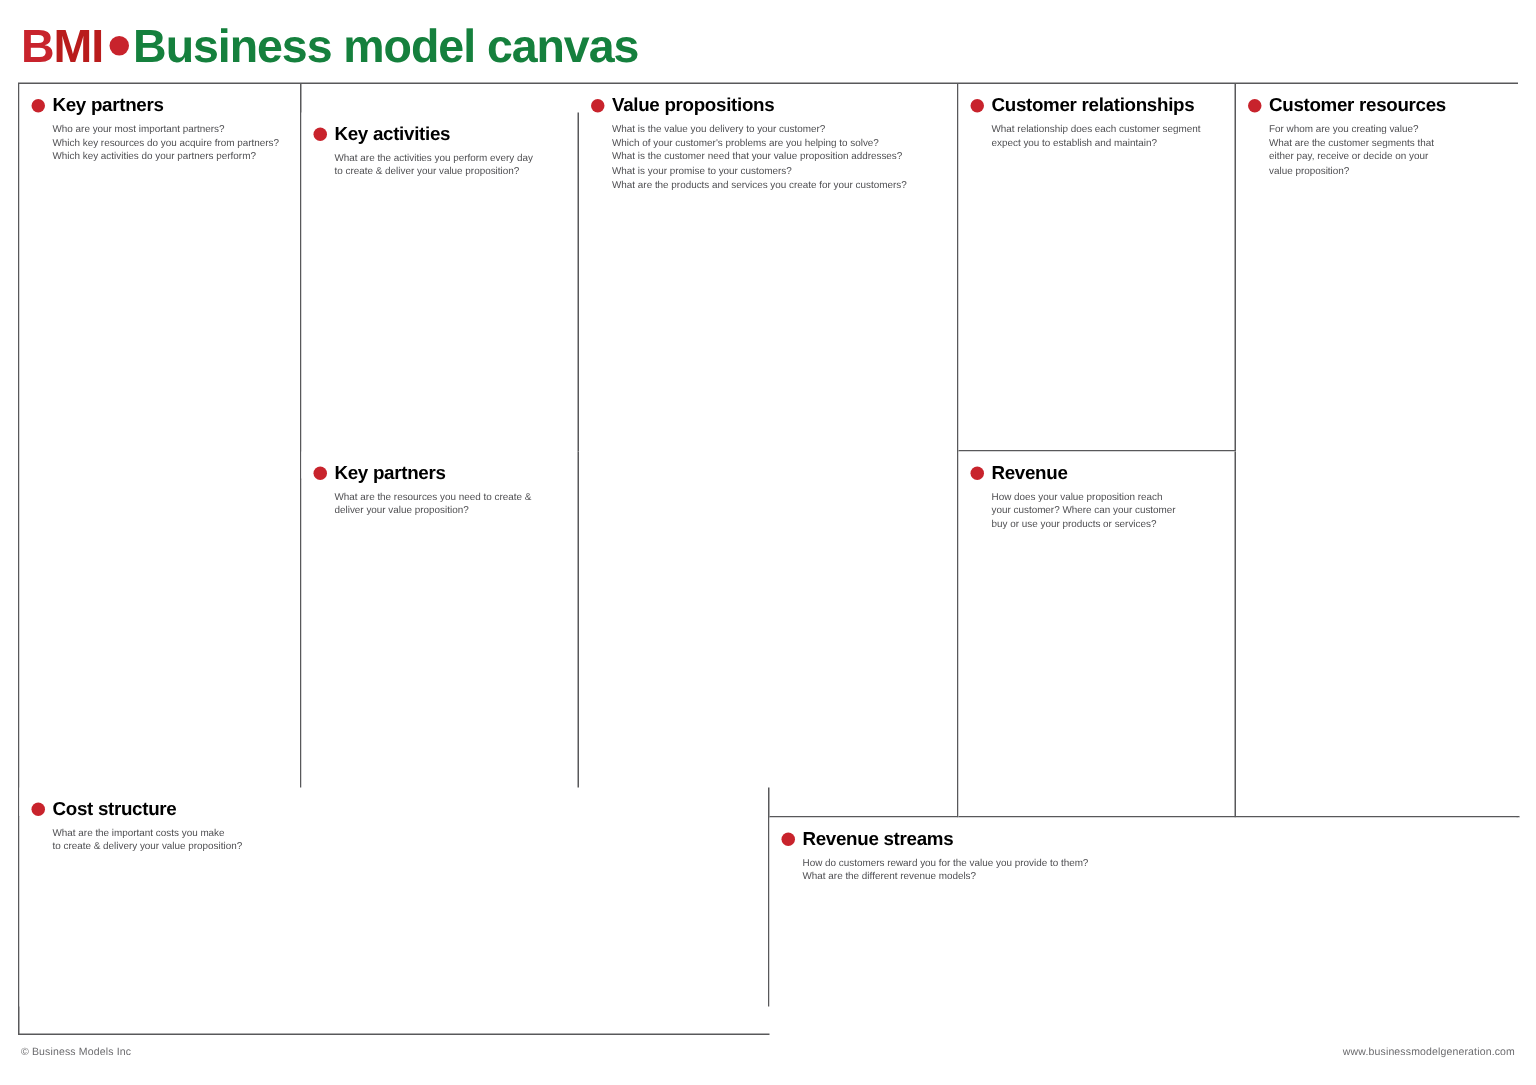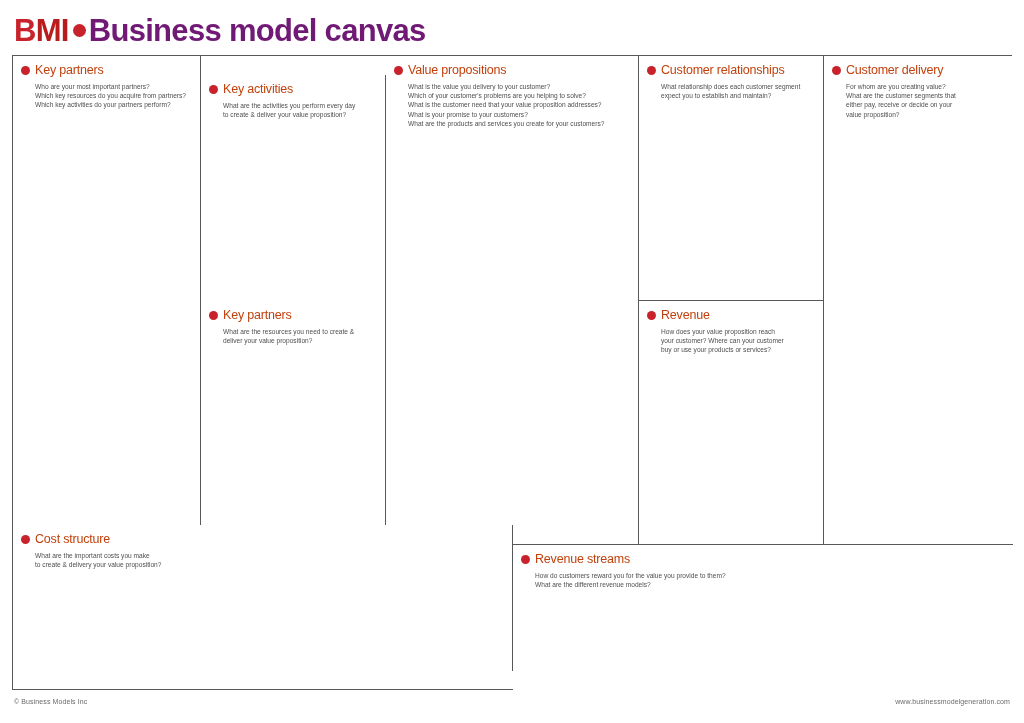--- a/index.html
+++ b/index.html
@@ -44,21 +44,21 @@
   .logo-dot {
     width: 13px;
     height: 13px;
     border-radius: 50%;
     background: #C8232C;
     margin: 0 3px 0 4px;
     display: inline-block;
     flex: 0 0 auto;
   }
   .title-text {
-    color: #701a75;
+    color: #15803d;
     font-weight: bold;
     font-size: 31px;
     letter-spacing: -0.7px;
   }
 
   
   .canvas {
     position: absolute;
     left: 12px;
     top: 55px;
@@ -85,22 +85,22 @@
   .bullet {
     width: 9px;
     height: 9px;
     border-radius: 50%;
     background: #C8232C;
     flex: 0 0 auto;
     margin-right: 5px;
   }
   .cell-title {
     font-size: 12.5px;
-    font-weight: normal;
-    color: #c2410c;
+    font-weight: bold;
+    color: #000000;
     letter-spacing: -0.2px;
     line-height: 1.1;
     white-space: nowrap;
   }
   .cell-body {
     padding: 4px 8px 0 22px;
   }
   .q-line {
     font-size: 6.6px;
     line-height: 1.42;
@@ -205,21 +205,21 @@
     <div class="cell-body">
       <div class="q-line">How does your value proposition reach</div>
       <div class="q-line">your customer? Where can your customer</div>
       <div class="q-line">buy or use your products or services?</div>
     </div>
   </div>
 
   <div class="cell bdr-b" style="left:811px; top:0px; width:189px; height:489px;">
     <div class="cell-head">
       <span class="bullet"></span>
-      <span class="cell-title">Customer delivery</span>
+      <span class="cell-title">Customer resources</span>
     </div>
     <div class="cell-body">
       <div class="q-line">For whom are you creating value?</div>
       <div class="q-line">What are the customer segments that</div>
       <div class="q-line">either pay, receive or decide on your</div>
       <div class="q-line">value proposition?</div>
     </div>
   </div>
 
   <div class="cell bdr-r" style="left:0px; top:469px; width:500px; height:146px;">

